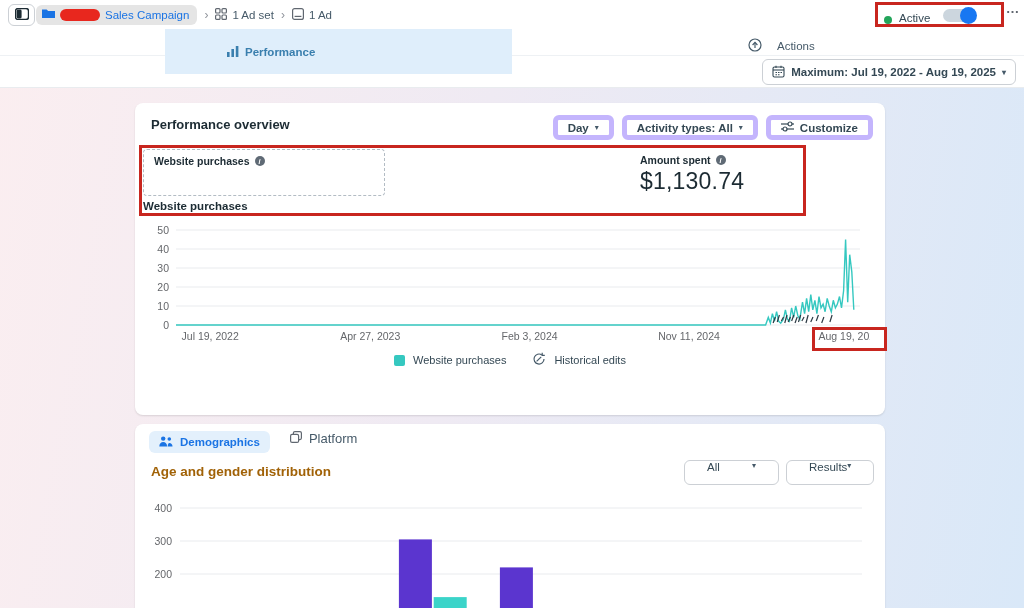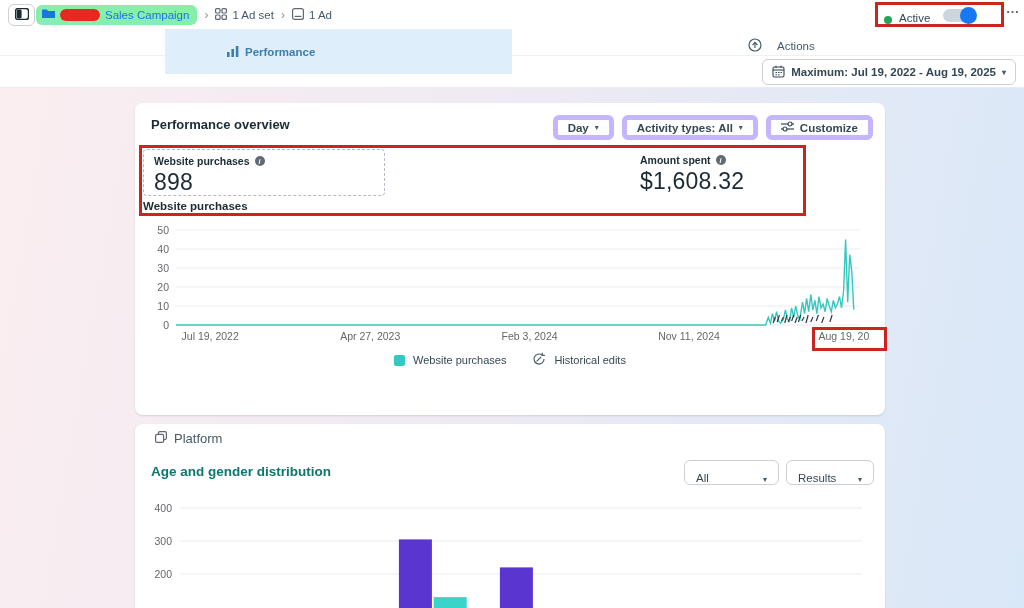--- a/index.html
+++ b/index.html
@@ -9,21 +9,21 @@
     background:linear-gradient(100deg,#fbeef0 0%,#efeaf3 45%,#d9e8f8 100%); }
 
   
   .chrome { position:absolute; top:0; left:0; width:1024px; height:88px; background:#fff;
     border-bottom:1px solid #e9ecef; }
   .topbar { position:absolute; top:0; left:0; width:1024px; height:29px; display:flex; align-items:center; }
   .sidebar-toggle { position:absolute; left:8px; top:4px; width:27px; height:22px; background:#fff;
     border:1px solid #ccd0d5; border-radius:6px; display:flex; align-items:center; justify-content:center; cursor:pointer; }
   .crumbs { position:absolute; left:36px; top:0; height:29px; display:flex; align-items:center; gap:7px;
     font-size:11.5px; color:#465a69; }
-  .crumb-chip { display:flex; align-items:center; gap:5px; background:#86efac; border-radius:6px;
+  .crumb-chip { display:flex; align-items:center; gap:5px; background:#e5e5e5; border-radius:6px;
     height:20px; padding:0 8px 0 6px; color:#1b74e4; cursor:pointer; }
   .redacted { width:40px; height:12px; background:#e8271e; border-radius:6px; }
   .crumb-item { display:flex; align-items:center; gap:5px; cursor:pointer; }
   .crumb-sep { color:#90949c; font-size:12px; }
   .ann { position:absolute; border:3px solid #c8261f; z-index:50; pointer-events:none; }
   .ann-active { left:875px; top:2px; width:129px; height:25px; }
   .status-group { position:absolute; left:884px; top:5px; height:19px; display:flex; align-items:flex-end; gap:7px; }
   .dot-green { width:8px; height:8px; border-radius:50%; background:#23a55a; }
   .status-label { font-size:11.5px; color:#344854; }
   .toggle { position:relative; width:34px; height:17px; margin-left:6px; cursor:pointer; }
@@ -76,23 +76,23 @@
     align-items:center; gap:26px; }
   .legend-item { display:flex; align-items:center; gap:8px; font-size:11px; color:#344854; }
   .swatch { width:11px; height:11px; border-radius:2px; background:#35c8c0; }
 
   
   .demo-tabs { position:absolute; left:14px; top:7px; display:flex; align-items:center; gap:14px; }
   .tab-pill { display:flex; align-items:center; gap:7px; height:22px; padding:0 10px; border-radius:6px;
     background:#e3f0fc; font-size:11.5px; font-weight:bold; color:#1b74e4; cursor:pointer; }
   .tab-plain { display:flex; align-items:flex-start; gap:7px; height:22px; padding:0 6px; font-size:13px;
     color:#465a69; cursor:pointer; }
-  .demo-title { position:absolute; left:16px; top:40px; font-size:13.5px; font-weight:bold; color:#0f766e; }
-  .dd { position:absolute; top:36px; height:25px; display:flex; align-items:flex-end; justify-content:space-between;
-    background:#fff; border:1px solid #ccd0d5; border-radius:6px; padding:0 11px; font-size:11.5px;
+  .demo-title { position:absolute; left:16px; top:40px; font-size:13.5px; font-weight:bold; color:#a16207; }
+  .dd { position:absolute; top:36px; height:25px; display:flex; align-items:flex-start; justify-content:space-between;
+    background:#fff; border:1px solid #ccd0d5; border-radius:6px; padding:0 22px; font-size:11.5px;
     color:#344854; cursor:pointer; font-family:inherit; }
   .dd-all { left:549px; width:95px; }
   .dd-results { left:651px; width:88px; }
   .bar-svg { position:absolute; left:15px; top:68px; }
 
   
   .grid { stroke:#e9ebee; stroke-width:1; }
   .ytick { font-size:10.5px; fill:#65676b; text-anchor:end; font-family:inherit; }
   .xtick { font-size:10.5px; fill:#65676b; text-anchor:middle; font-family:inherit; }
   .editmark { stroke:#2c3a44; stroke-width:1.2; }
@@ -228,28 +228,27 @@
         </span>
         <span>Customize</span>
       </button>
     </div>
 
     <div class="metric metric-1">
       <div class="metric-label-row">
         <span>Website purchases</span>
         <span class="info-dot">i</span>
       </div>
-      <div class="metric-value">898</div>
     </div>
     <div class="metric metric-3">
       <div class="metric-label-row">
         <span>Amount spent</span>
         <span class="info-dot">i</span>
       </div>
-      <div class="metric-value">$1,608.32</div>
+      <div class="metric-value">$1,130.74</div>
     </div>
 
     <div class="chart-title">Website purchases</div>
 
     <svg id="line-chart" class="line-svg" width="720" height="132">
         <line x1="26" x2="710" y1="103" y2="103" class="grid"></line>
         <text x="19" y="106.5" class="ytick">0</text>
         <line x1="26" x2="710" y1="84" y2="84" class="grid"></line>
         <text x="19" y="87.5" class="ytick">10</text>
         <line x1="26" x2="710" y1="65" y2="65" class="grid"></line>
@@ -298,20 +297,31 @@
         <span>Historical edits</span>
       </span>
     </div>
   </section>
 
   <div class="ann ann-metrics"></div>
   <div class="ann ann-date"></div>
 
   <section class="card card-demo">
     <div class="demo-tabs">
+      <span class="tab-pill">
+        <span>
+          <svg width="14" height="11" viewBox="0 0 14 11" fill="#1b74e4">
+              <circle cx="4.2" cy="2.6" r="2.2"></circle>
+              <path d="M0.3 10.4 c0-2.8 1.7-4.4 3.9-4.4 s3.9 1.6 3.9 4.4 Z"></path>
+              <circle cx="10.3" cy="3" r="1.8"></circle>
+              <path d="M8.6 10.4 c0.2-2.2 1-3.4 1.7-3.4 c1.8 0 3.2 1.3 3.2 3.4 Z"></path>
+            </svg>
+        </span>
+        <span>Demographics</span>
+      </span>
       <span class="tab-plain">
         <span>
           <svg width="12" height="12" viewBox="0 0 12 12" fill="none" stroke="#606770" stroke-width="1.2">
               <rect x="3.4" y="0.6" width="8" height="8" rx="1.5"></rect>
               <rect x="0.6" y="3.4" width="8" height="8" rx="1.5" fill="#fff"></rect>
             </svg>
         </span>
         <span>Platform</span>
       </span>
     </div>

